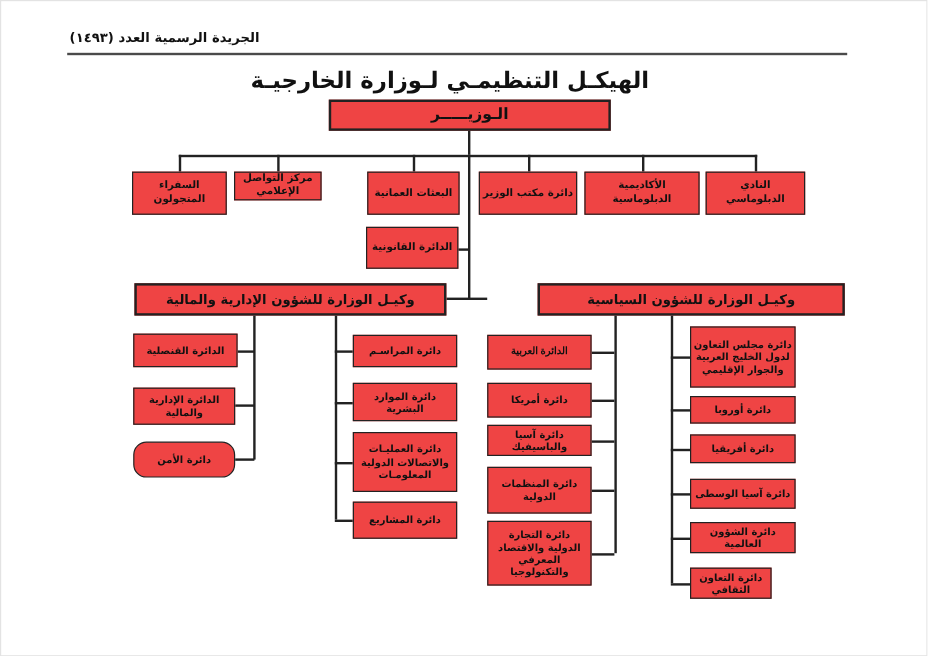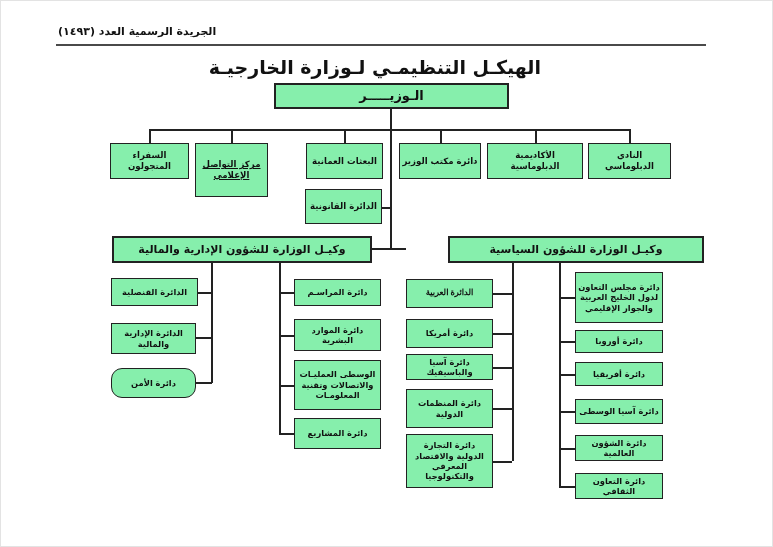--- a/index.html
+++ b/index.html
@@ -25,21 +25,21 @@
   }
   .page-title{
     position:absolute;
     font-size:19px;font-weight:bold;
     text-align:center;direction:rtl;
     white-space:nowrap;
   }
   .node{
     position:absolute;
     border:1.5px solid #222;
-    background:#86efac;
+    background:#ef4444;
     display:flex;align-items:center;justify-content:center;
     text-align:center;
     direction:rtl;
     font-weight:bold;
     box-sizing:border-box;
     padding:1px 2px;
     line-height:1.25;
   }
   .lg{font-size:13px;border-width:2px;}
   .md{font-size:11px;border-width:2px;}
@@ -66,21 +66,21 @@
   <div class="vline" style="left:148px;top:128px;height:14px;"></div>
   <div class="vline" style="left:230px;top:128px;height:14px;"></div>
   <div class="vline" style="left:343px;top:128px;height:14px;"></div>
   <div class="vline" style="left:439px;top:128px;height:14px;"></div>
   <div class="vline" style="left:534px;top:128px;height:14px;"></div>
   <div class="vline" style="left:628px;top:128px;height:14px;"></div>
 
   <div class="vline" style="left:389px;top:128px;height:120px;"></div>
 
   <div class="node sm" style="left:109px;top:142px;width:79px;height:36px;">السفراء المتجولون</div>
-  <div class="node sm" style="left:194px;top:142px;width:73px;height:54px;text-decoration:underline;">مركز التواصل الإعلامي</div>
+  <div class="node sm" style="left:194px;top:142px;width:73px;height:24px;">مركز التواصل الإعلامي</div>
   <div class="node sm" style="left:305px;top:142px;width:77px;height:36px;">البعثات العمانية</div>
   <div class="node sm" style="left:398px;top:142px;width:82px;height:36px;">دائرة مكتب الوزير</div>
   <div class="node sm" style="left:486px;top:142px;width:96px;height:36px;">الأكاديمية الدبلوماسية</div>
   <div class="node sm" style="left:587px;top:142px;width:83px;height:36px;">النادي الدبلوماسي</div>
 
   <div class="node sm" style="left:304px;top:188px;width:77px;height:35px;">الدائرة القانونية</div>
   <div class="hline" style="left:381px;top:206px;width:9px;"></div>
 
   <div class="hline" style="left:371px;top:247px;width:34px;"></div>
   <div class="node md" style="left:111px;top:235px;width:260px;height:27px;">وكيـل الوزارة للشؤون الإدارية والمالية</div>
@@ -96,21 +96,21 @@
   <div class="node xs" style="left:110px;top:367px;width:85px;height:30px;border-radius:11px;">دائرة الأمن</div>
 
   <div class="vline" style="left:278px;top:262px;height:170px;"></div>
   <div class="hline" style="left:278px;top:291px;width:15px;"></div>
   <div class="hline" style="left:278px;top:334px;width:15px;"></div>
   <div class="hline" style="left:278px;top:384px;width:15px;"></div>
   <div class="hline" style="left:278px;top:432px;width:15px;"></div>
 
   <div class="node xs" style="left:293px;top:318px;width:87px;height:32px;">دائرة الموارد البشرية</div>
   <div class="node xs" style="left:293px;top:278px;width:87px;height:27px;">دائرة المراسـم</div>
-  <div class="node xs" style="left:293px;top:359px;width:87px;height:50px;">الوسطى العمليـات والاتصالات وتقنية المعلومـات</div>
+  <div class="node xs" style="left:293px;top:359px;width:87px;height:50px;">دائرة العمليـات والاتصالات الدولية المعلومـات</div>
   <div class="node xs" style="left:293px;top:417px;width:87px;height:31px;">دائرة المشاريع</div>
 
   <div class="vline" style="left:511px;top:262px;height:198px;"></div>
   <div class="hline" style="left:492px;top:292px;width:19px;"></div>
   <div class="hline" style="left:492px;top:332px;width:19px;"></div>
   <div class="hline" style="left:492px;top:366px;width:19px;"></div>
   <div class="hline" style="left:492px;top:407px;width:19px;"></div>
   <div class="hline" style="left:492px;top:460px;width:19px;"></div>
 
   <div class="node xs" style="left:405px;top:278px;width:87px;height:29px;font-family:Liberation Serif, serif;">الدائرة العربية</div>
@@ -125,15 +125,15 @@
   <div class="hline" style="left:558px;top:373px;width:16px;"></div>
   <div class="hline" style="left:558px;top:410px;width:16px;"></div>
   <div class="hline" style="left:558px;top:447px;width:16px;"></div>
   <div class="hline" style="left:558px;top:485px;width:16px;"></div>
 
   <div class="node xs" style="left:574px;top:271px;width:88px;height:51px;">دائرة مجلس التعاون لدول الخليج العربية والجوار الإقليمي</div>
   <div class="node xs" style="left:574px;top:329px;width:88px;height:23px;">دائرة أوروبا</div>
   <div class="node xs" style="left:574px;top:361px;width:88px;height:24px;">دائرة أفريقيا</div>
   <div class="node xs" style="left:574px;top:398px;width:88px;height:25px;">دائرة آسيا الوسطى</div>
   <div class="node xs" style="left:574px;top:434px;width:88px;height:26px;">دائرة الشؤون العالمية</div>
-  <div class="node xs" style="left:574px;top:472px;width:88px;height:26px;">دائرة التعاون الثقافي</div>
+  <div class="node xs" style="left:574px;top:472px;width:68px;height:26px;">دائرة التعاون الثقافي</div>
 
 </div>
 
 </body></html>

